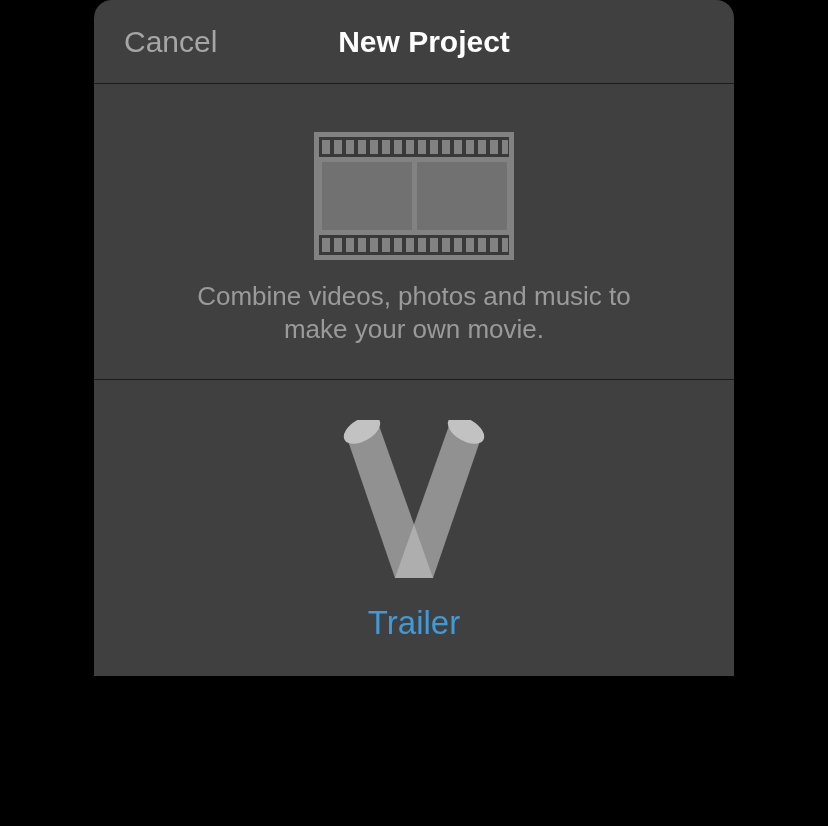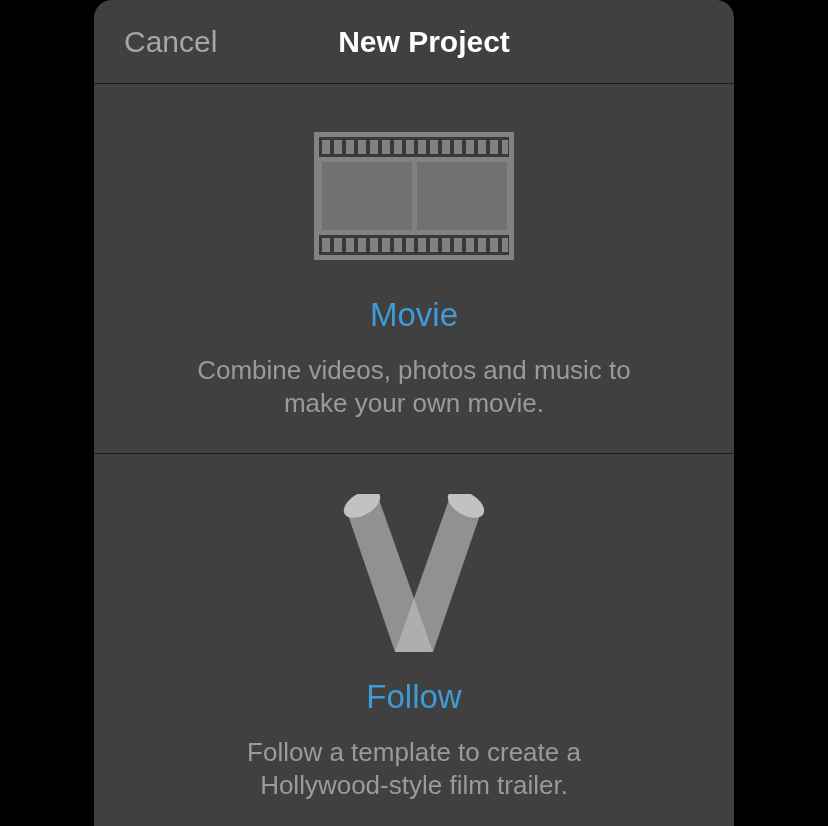--- a/index.html
+++ b/index.html
@@ -136,34 +136,32 @@
         <rect x="140" y="106" width="8" height="14" fill="#828282"></rect>
         <rect x="152" y="106" width="8" height="14" fill="#828282"></rect>
         <rect x="164" y="106" width="8" height="14" fill="#828282"></rect>
         <rect x="176" y="106" width="8" height="14" fill="#828282"></rect>
         <rect x="188" y="106" width="6" height="14" fill="#828282"></rect>
 
         <rect x="8" y="30" width="90" height="68" fill="#717171"></rect>
         <rect x="103" y="30" width="90" height="68" fill="#717171"></rect>
       </svg>
     </div>
-    <div class="option-title">Movie</div>
     <div class="option-desc">Combine videos, photos and music to make your own movie.</div>
   </div>
 
   <div class="option trailer">
     <div class="icon-wrap">
       <svg width="170" height="160" viewBox="0 0 170 160">
         <g opacity="0.85">
           <polygon points="18,18 48,0 104,158 66,158" fill="#bfbfbf" opacity="0.75"></polygon>
           <ellipse cx="33" cy="10" rx="20" ry="11" transform="rotate(-30 33 10)" fill="#d9d9d9"></ellipse>
         </g>
         <g opacity="0.85">
           <polygon points="152,18 122,0 66,158 104,158" fill="#bfbfbf" opacity="0.75"></polygon>
           <ellipse cx="137" cy="10" rx="20" ry="11" transform="rotate(30 137 10)" fill="#d9d9d9"></ellipse>
         </g>
       </svg>
     </div>
-    <div class="option-title">Follow</div>
-    <div class="option-desc">Follow a template to create a Hollywood-style film trailer.</div>
+    <div class="option-title">Trailer</div>
   </div>
 
 </div>
 
 </body></html>

